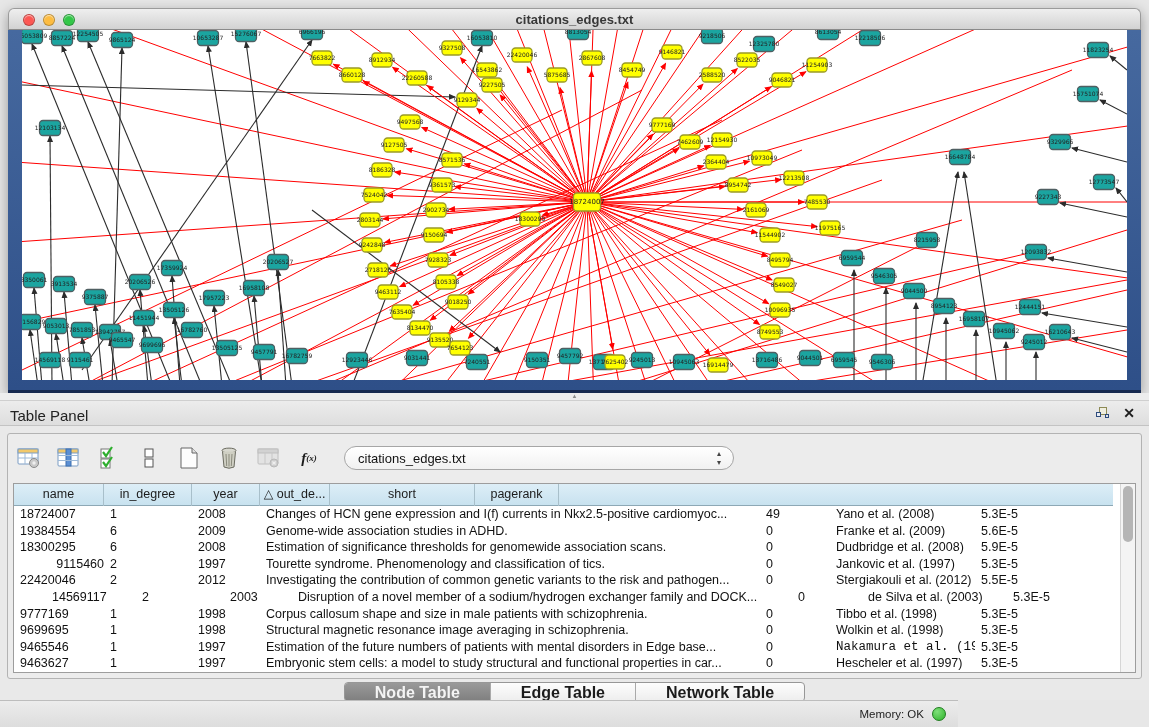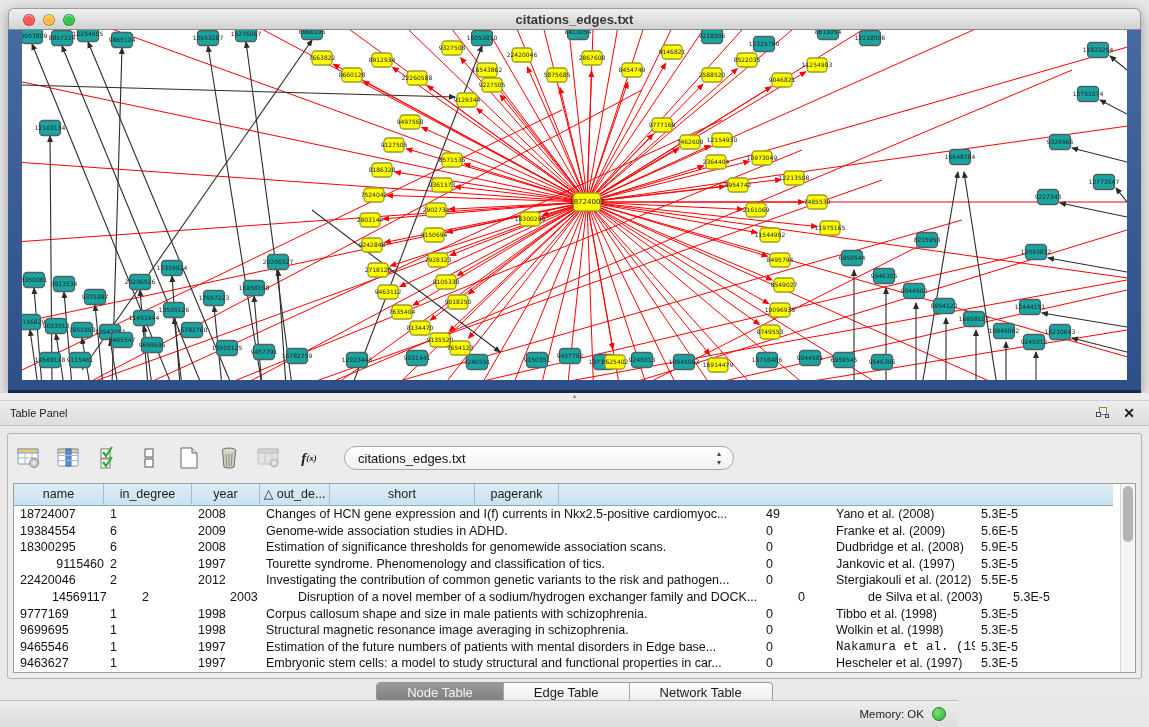--- a/index.html
+++ b/index.html
@@ -23,21 +23,21 @@
   .net-canvas { position:absolute; left:14px; right:14px; top:0; bottom:10px; background:#ffffff; overflow:hidden; }
   .net-canvas svg { display:block; }
 
   
   .divider { position:absolute; left:0; top:393px; width:1149px; height:7px; background:#ededed; }
   .divider-handle { position:absolute; left:570px; top:1px; width:9px; height:5px; color:#8b8b8b; font-size:6px; line-height:5px; text-align:center; }
 
   
   .tp-header { position:absolute; left:0; top:400px; width:1149px; height:26px;
     background:linear-gradient(#ececec,#dedede); border-top:1px solid #cfcfcf; border-bottom:1px solid #c3c3c3; }
-  .tp-title { position:absolute; left:10px; top:6px; font-size:11px; color:#222; }
+  .tp-title { position:absolute; left:10px; top:6px; font-size:15px; color:#222; }
   .tp-corner { position:absolute; right:14px; top:5px; display:flex; gap:14px; align-items:center; }
   .float-ico { position:relative; width:13px; height:13px; }
   .float-ico .sq1 { position:absolute; left:3px; top:0; width:8px; height:8px; border:1px solid #8d8a55; background:#efeee0; }
   .float-ico .sq2 { position:absolute; left:0; top:5px; width:5px; height:5px; border:1px solid #2c4a7c; background:#e8ecf4; }
   .float-ico .sq3 { position:absolute; right:0; top:7px; width:4px; height:4px; border:1px solid #2c4a7c; }
   .x-ico { font-size:14px; font-weight:bold; color:#1c1c1c; line-height:14px; }
 
   .panel-body { position:absolute; left:0; top:426px; width:1149px; height:274px; background:#e9e9e9; }
   .content-frame { position:absolute; left:7px; top:7px; width:1135px; height:246px;
     border:1px solid #b3b3b3; border-radius:3px; background:#ececec; }
@@ -60,21 +60,21 @@
   .tbody { position:absolute; left:0; top:22px; right:15px; bottom:0; overflow:hidden; }
   .tr { display:flex; height:16.6px; }
   .td { font-size:12.5px; color:#111; line-height:16.4px; padding-left:6px;
     overflow:hidden; white-space:nowrap; }
   .vscroll { position:absolute; right:0; top:0; width:15px; bottom:0; background:#f4f4f4; border-left:1px solid #d6d6d6; }
   .vthumb { position:absolute; left:2px; top:2px; width:10px; height:56px; background:#b5b5b5; border-radius:6px; }
 
   .tabs { position:absolute; left:0; right:0; top:248px; display:flex; justify-content:center; }
   .seg { display:flex; border:1px solid #979797; border-radius:4px; overflow:hidden;
     background:linear-gradient(#fdfdfd,#ededed); height:20px; }
-  .seg-btn { font-size:13px; color:#1b1b1b; padding:0 30px; line-height:19px; border-right:1px solid #a9a9a9; }
+  .seg-btn { font-size:16px; color:#1b1b1b; padding:0 30px; line-height:19px; border-right:1px solid #a9a9a9;font-weight:bold; }
   .seg-btn:last-child { border-right:none; }
   .seg-btn.sel { background:linear-gradient(#9a9a9a,#7f7f7f); color:#f4f4f4; }
 
   .statusbar { position:absolute; left:0; top:700px; width:958px; height:27px;
     background:linear-gradient(#ececec,#dddddd); border-top:1px solid #bdbdbd; }
   .mem { position:absolute; right:34px; top:7px; font-size:11.5px; color:#222; }
   .mem-dot { position:absolute; right:12px; top:6px; width:14px; height:14px; border-radius:50%;
     background:radial-gradient(circle at 35% 30%, #7fe07a, #2eb32a); border:1px solid #1f7d1f; }
 </style>
 </head>

